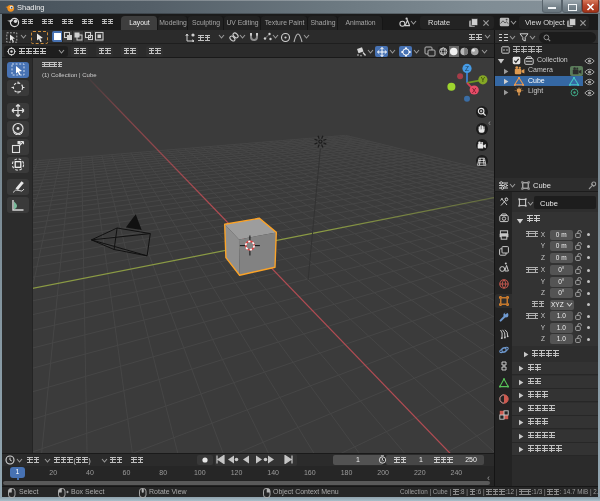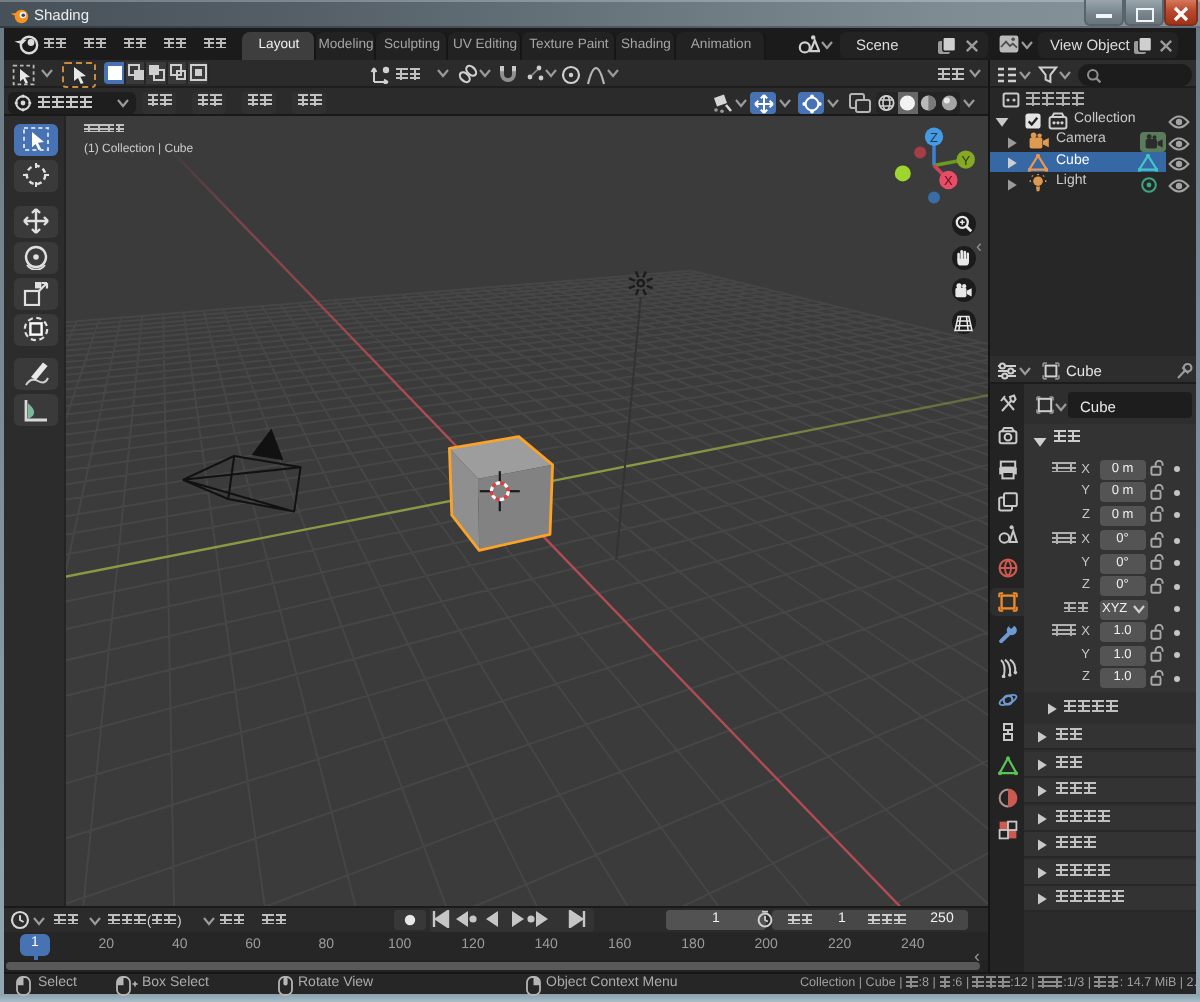--- a/index.html
+++ b/index.html
@@ -60,21 +60,21 @@
     <div class="tx" style="left:338px;top:19px;width:45px;text-align:center;font-size:6.8px;color:#a5a5a5;">Animation</div>
 <svg class="ab" style="left:399px;top:17px" width="11" height="10" viewBox="0 0 11 10">
       <circle cx="3.4" cy="6.7" r="2.5" fill="none" stroke="#cfcfcf" stroke-width="1.1"></circle>
       <path d="M6.2 8.6 L8.4 3.2 L10.6 8.6 Z" fill="none" stroke="#cfcfcf" stroke-width="1.1"></path>
       <circle cx="7.6" cy="1.7" r="1.1" fill="#cfcfcf"></circle>
     </svg>
 <svg class="ab" style="left:410px;top:20px" width="7" height="5" viewBox="0 0 7 5">
       <path d="M1 1 L3.5 4 L6 1" stroke="#9a9a9a" stroke-width="1.1" fill="none"></path>
     </svg>
 <div class="ab" style="left:420px;top:16px;width:74px;height:13px;background:#232323;border-radius:3px;"></div>
-<div class="tx" style="left:428px;top:18px;font-size:7.5px;color:#dcdcdc;">Scene</div>
+<div class="tx" style="left:428px;top:18px;font-size:7.5px;color:#dcdcdc;">Rotate</div>
 <svg class="ab" style="left:468px;top:17.5px" width="11" height="10" viewBox="0 0 11 10">
       <rect x="1" y="2.5" width="6" height="6.5" rx="1" fill="#9b9b9b"></rect>
       <rect x="3.4" y="0.6" width="6.4" height="7" rx="1" fill="#cfcfcf" stroke="#232323" stroke-width="0.8"></rect>
     </svg>
 <svg class="ab" style="left:482px;top:18.5px" width="8" height="8" viewBox="0 0 8 8">
       <path d="M1.4 1.4 L6.6 6.6 M6.6 1.4 L1.4 6.6" stroke="#9a9a9a" stroke-width="1.2"></path>
     </svg>
 <svg class="ab" style="left:499px;top:17px" width="11" height="10" viewBox="0 0 11 10">
       <rect x="0.8" y="0.8" width="9.4" height="8.4" rx="1.2" fill="#b9b9b9"></rect>
       <path d="M1.5 6.5 L4 3.8 L6 6 L7.4 4.8 L9.5 6.8" stroke="#4c4c4c" stroke-width="0.9" fill="none"></path>

